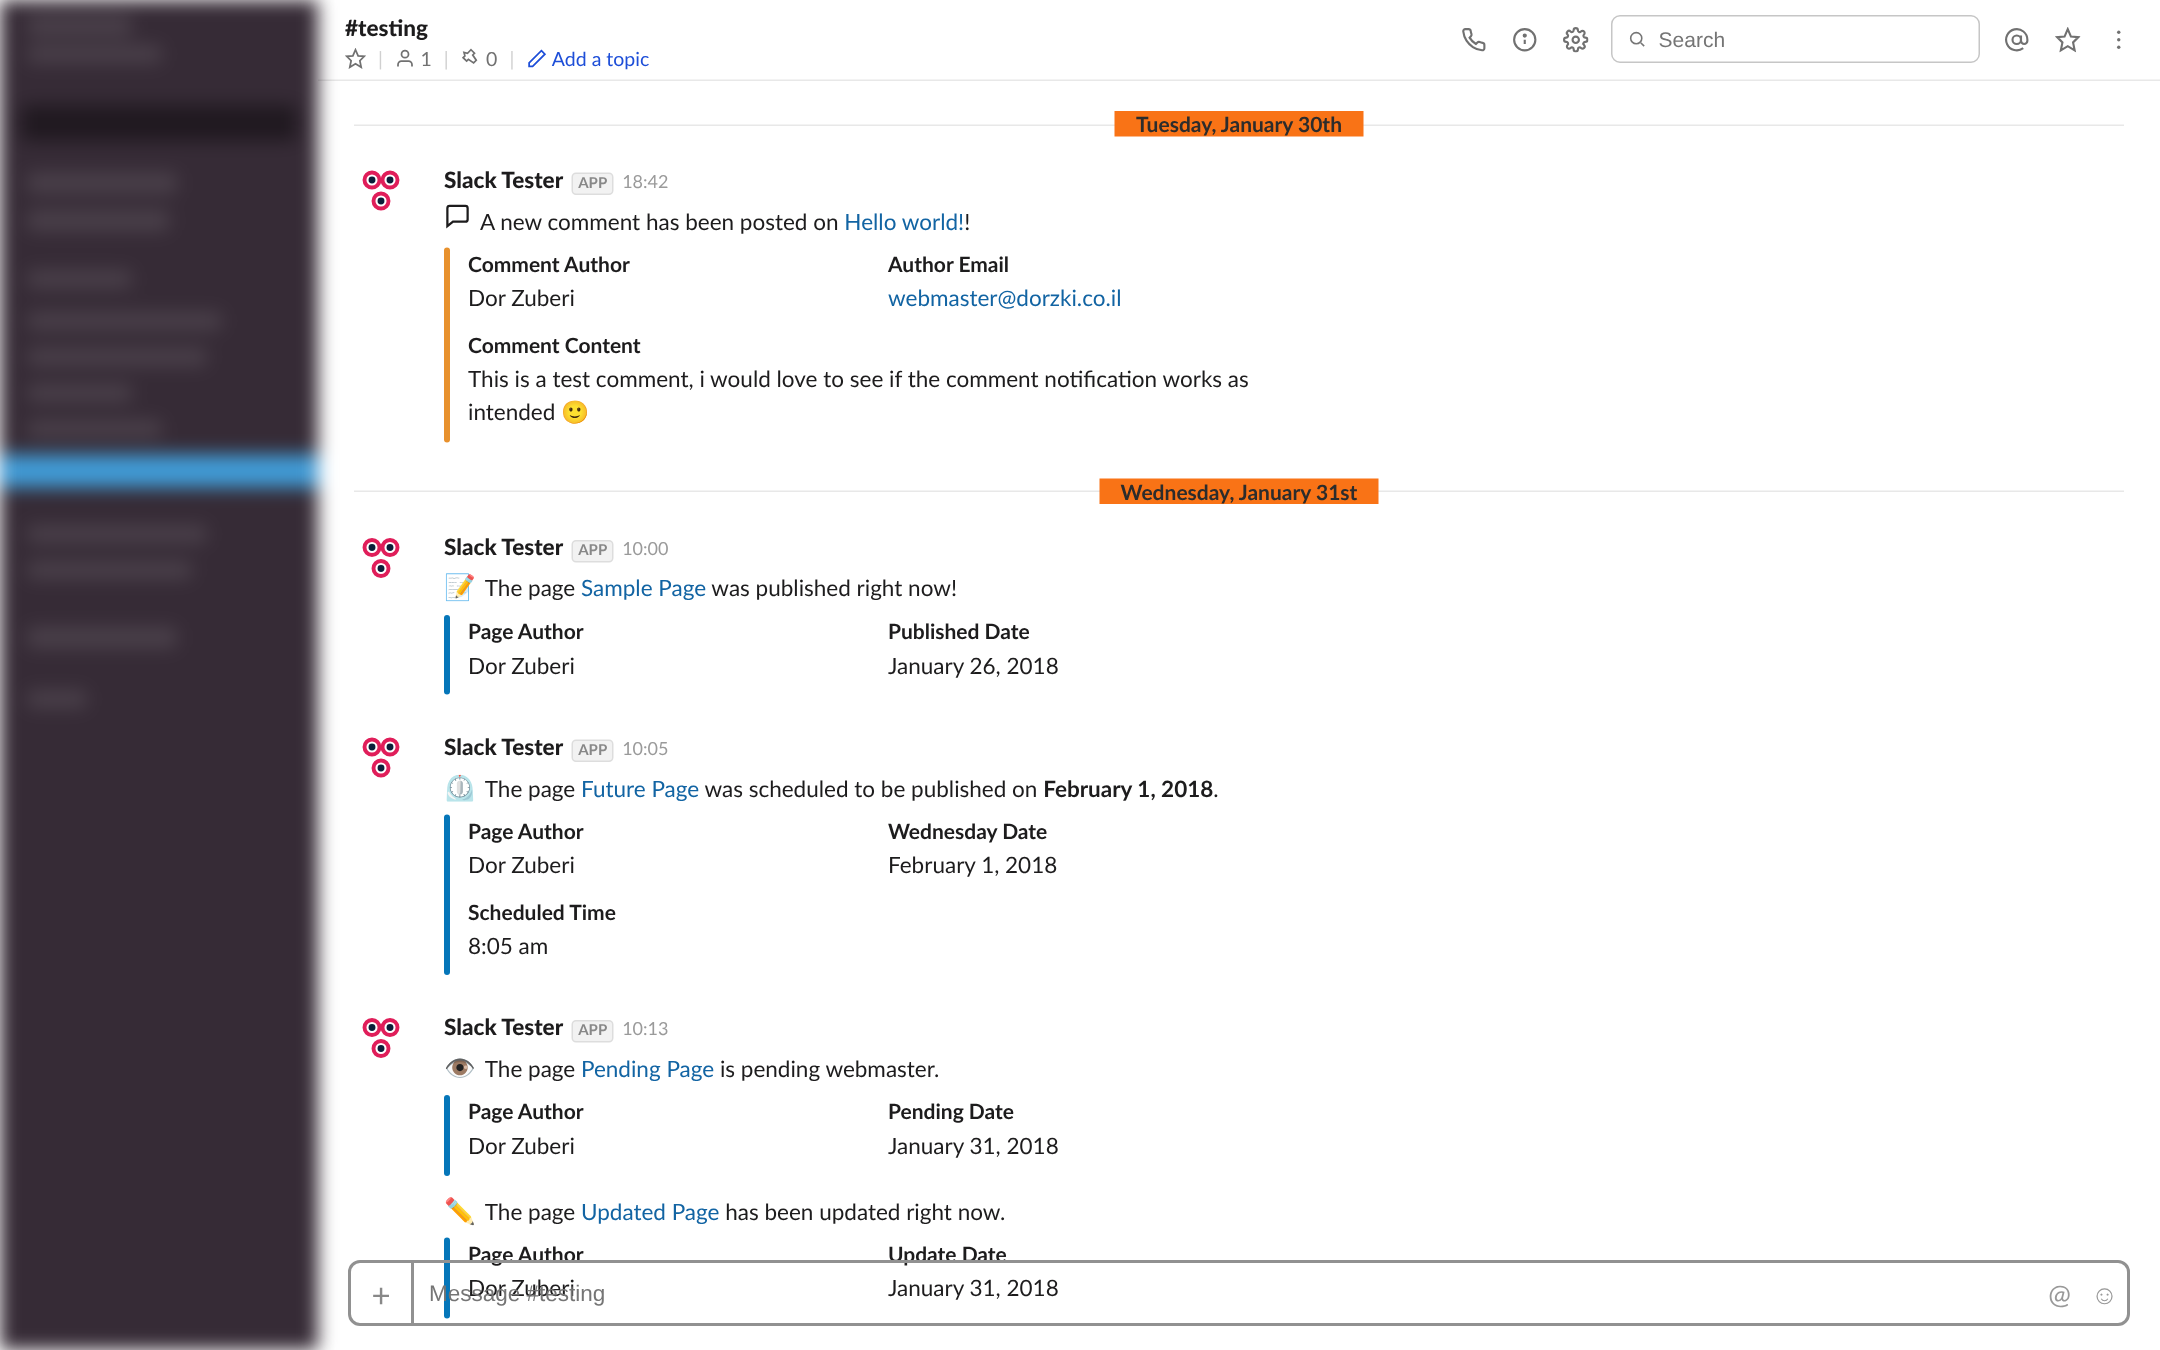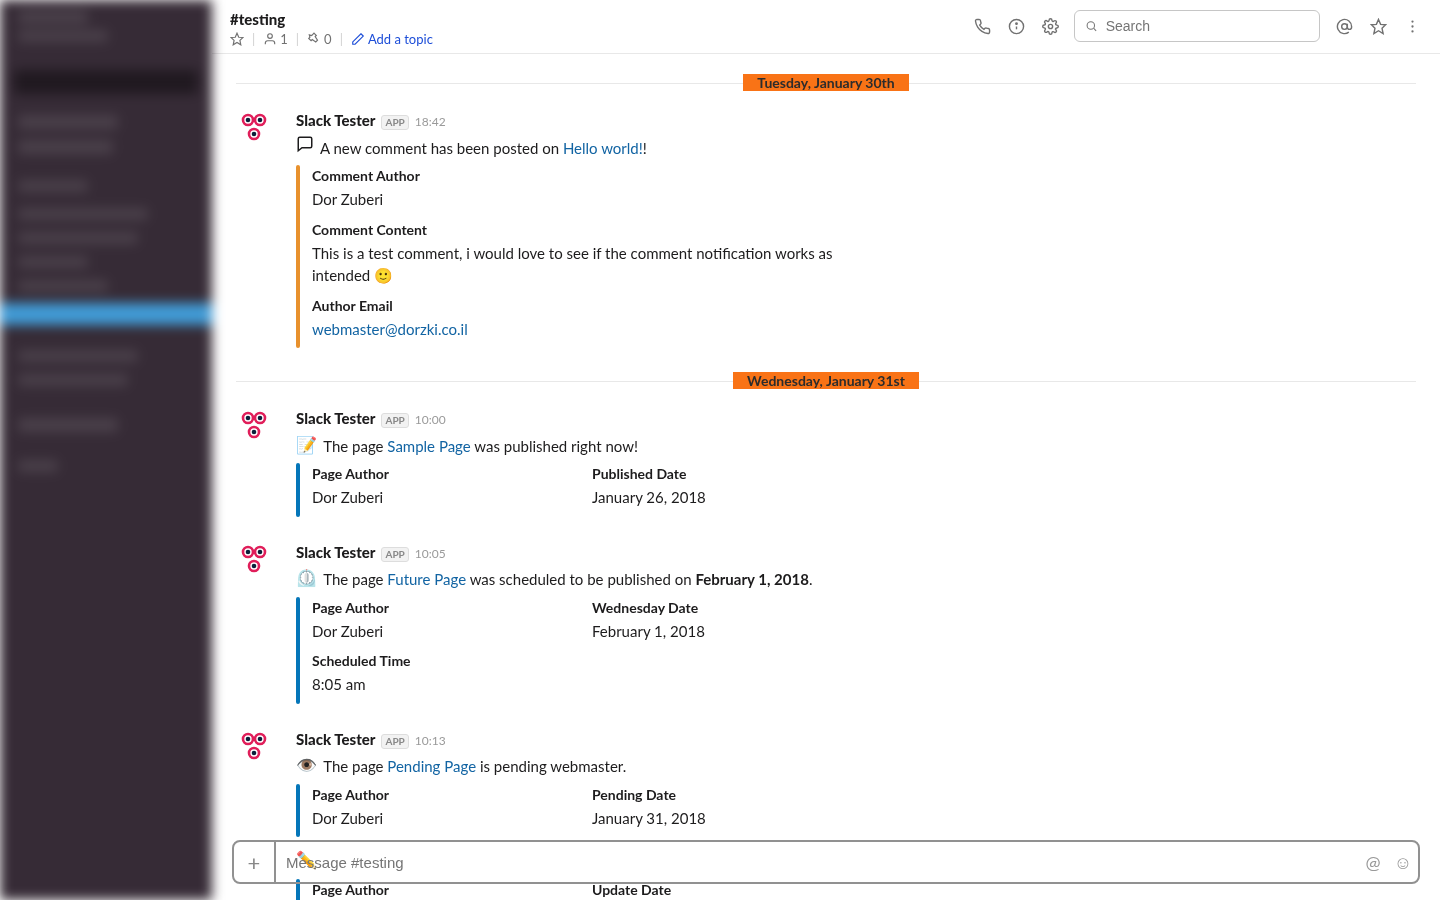--- a/index.html
+++ b/index.html
@@ -189,27 +189,27 @@
               <span class="link">Hello world!</span><span>!</span>
             </span>
           </div>
           <div class="att">
               <div class="bar bar-orange"></div>
             <div class="fields">
               <div class="field">
                   <div class="title">Comment Author</div>
                   <div class="value">Dor Zuberi</div>
                 </div>
+              <div class="field">
+                  <div class="title">Author Email</div>
+                  <div class="value link"><a href="#">webmaster@dorzki.co.il</a></div>
+                </div>
               <div class="field field-full">
                   <div class="title">Comment Content</div>
                   <div class="value">This is a test comment, i would love to see if the comment notification works as intended 🙂</div>
-                </div>
-              <div class="field">
-                  <div class="title">Author Email</div>
-                  <div class="value link"><a href="#">webmaster@dorzki.co.il</a></div>
                 </div>
             </div>
           </div>
         </div>
       </div>
 
       <div class="date-divider">
           <span>Wednesday, January 31st</span>
         </div>
 
@@ -320,20 +320,21 @@
                   <div class="value">Dor Zuberi</div>
                 </div>
               <div class="field">
                   <div class="title">Pending Date</div>
                   <div class="value">January 31, 2018</div>
                 </div>
             </div>
           </div>
           <div class="summary">
             <span class="emoji">✏️</span>
+            <span><span>The page </span><span class="link">Updated Page</span><span> has been updated right now.</span></span>
           </div>
           <div class="att">
               <div class="bar bar-blue"></div>
             <div class="fields">
               <div class="field">
                   <div class="title">Page Author</div>
                   <div class="value">Dor Zuberi</div>
                 </div>
               <div class="field">
                   <div class="title">Update Date</div>

